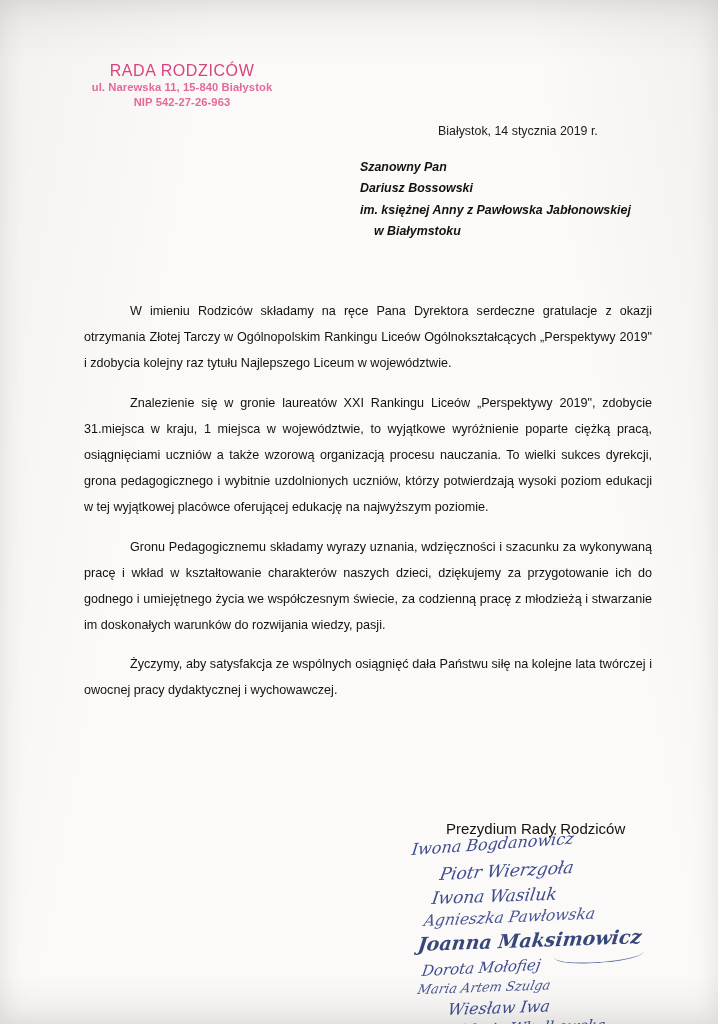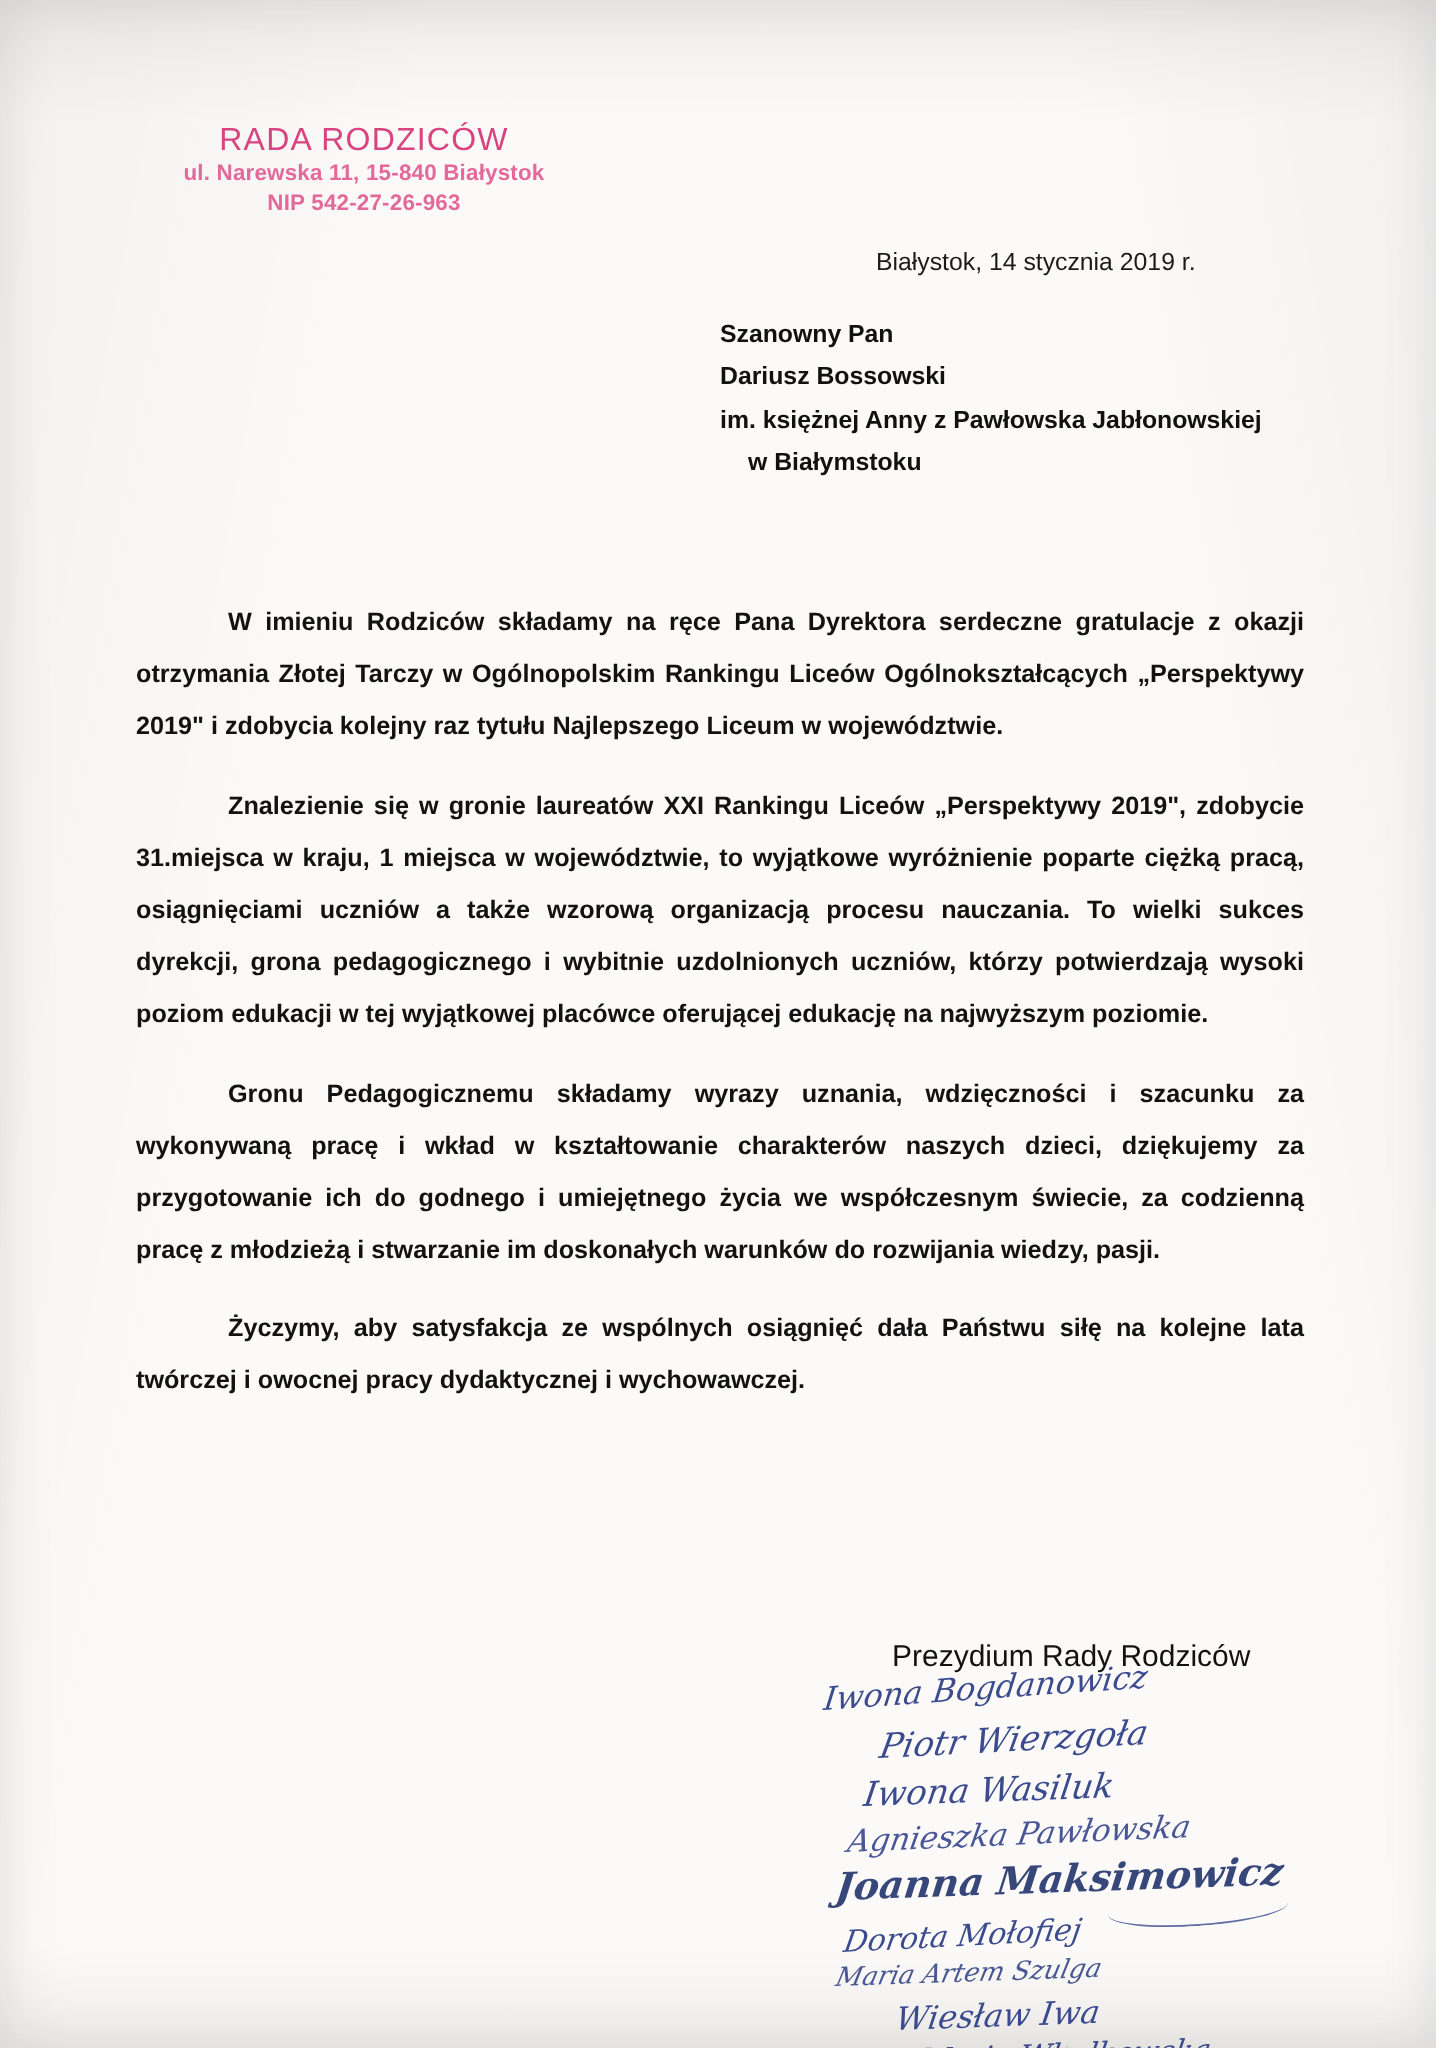--- a/index.html
+++ b/index.html
@@ -72,40 +72,40 @@
 
   
   .addressee {
     position: absolute;
     left: 360px;
     top: 157px;
     font-size: 12.4px;
     font-weight: bold;
     color: #111;
     line-height: 1.72;
+    font-style: italic;
   }
   .addressee div { white-space: nowrap; }
   .addressee .indent-1 { padding-left: 0px; }
   .addressee .indent-2 { padding-left: 14px; }
 
   
   .body {
     position: absolute;
     left: 68px;
     top: 298px;
     width: 584px;
     font-size: 12.6px;
     color: #121212;
     text-align: justify;
     line-height: 2.08;
   }
   .body p {
-    margin: 0 0 13px 0;
+    margin: 0 0 13px 16px;
     text-indent: 46px;
-    font-weight: bold;
   }
 
   
   .closing {
     position: absolute;
     left: 446px;
     top: 820px;
     font-size: 15px;
     color: #121212;
     white-space: nowrap;

